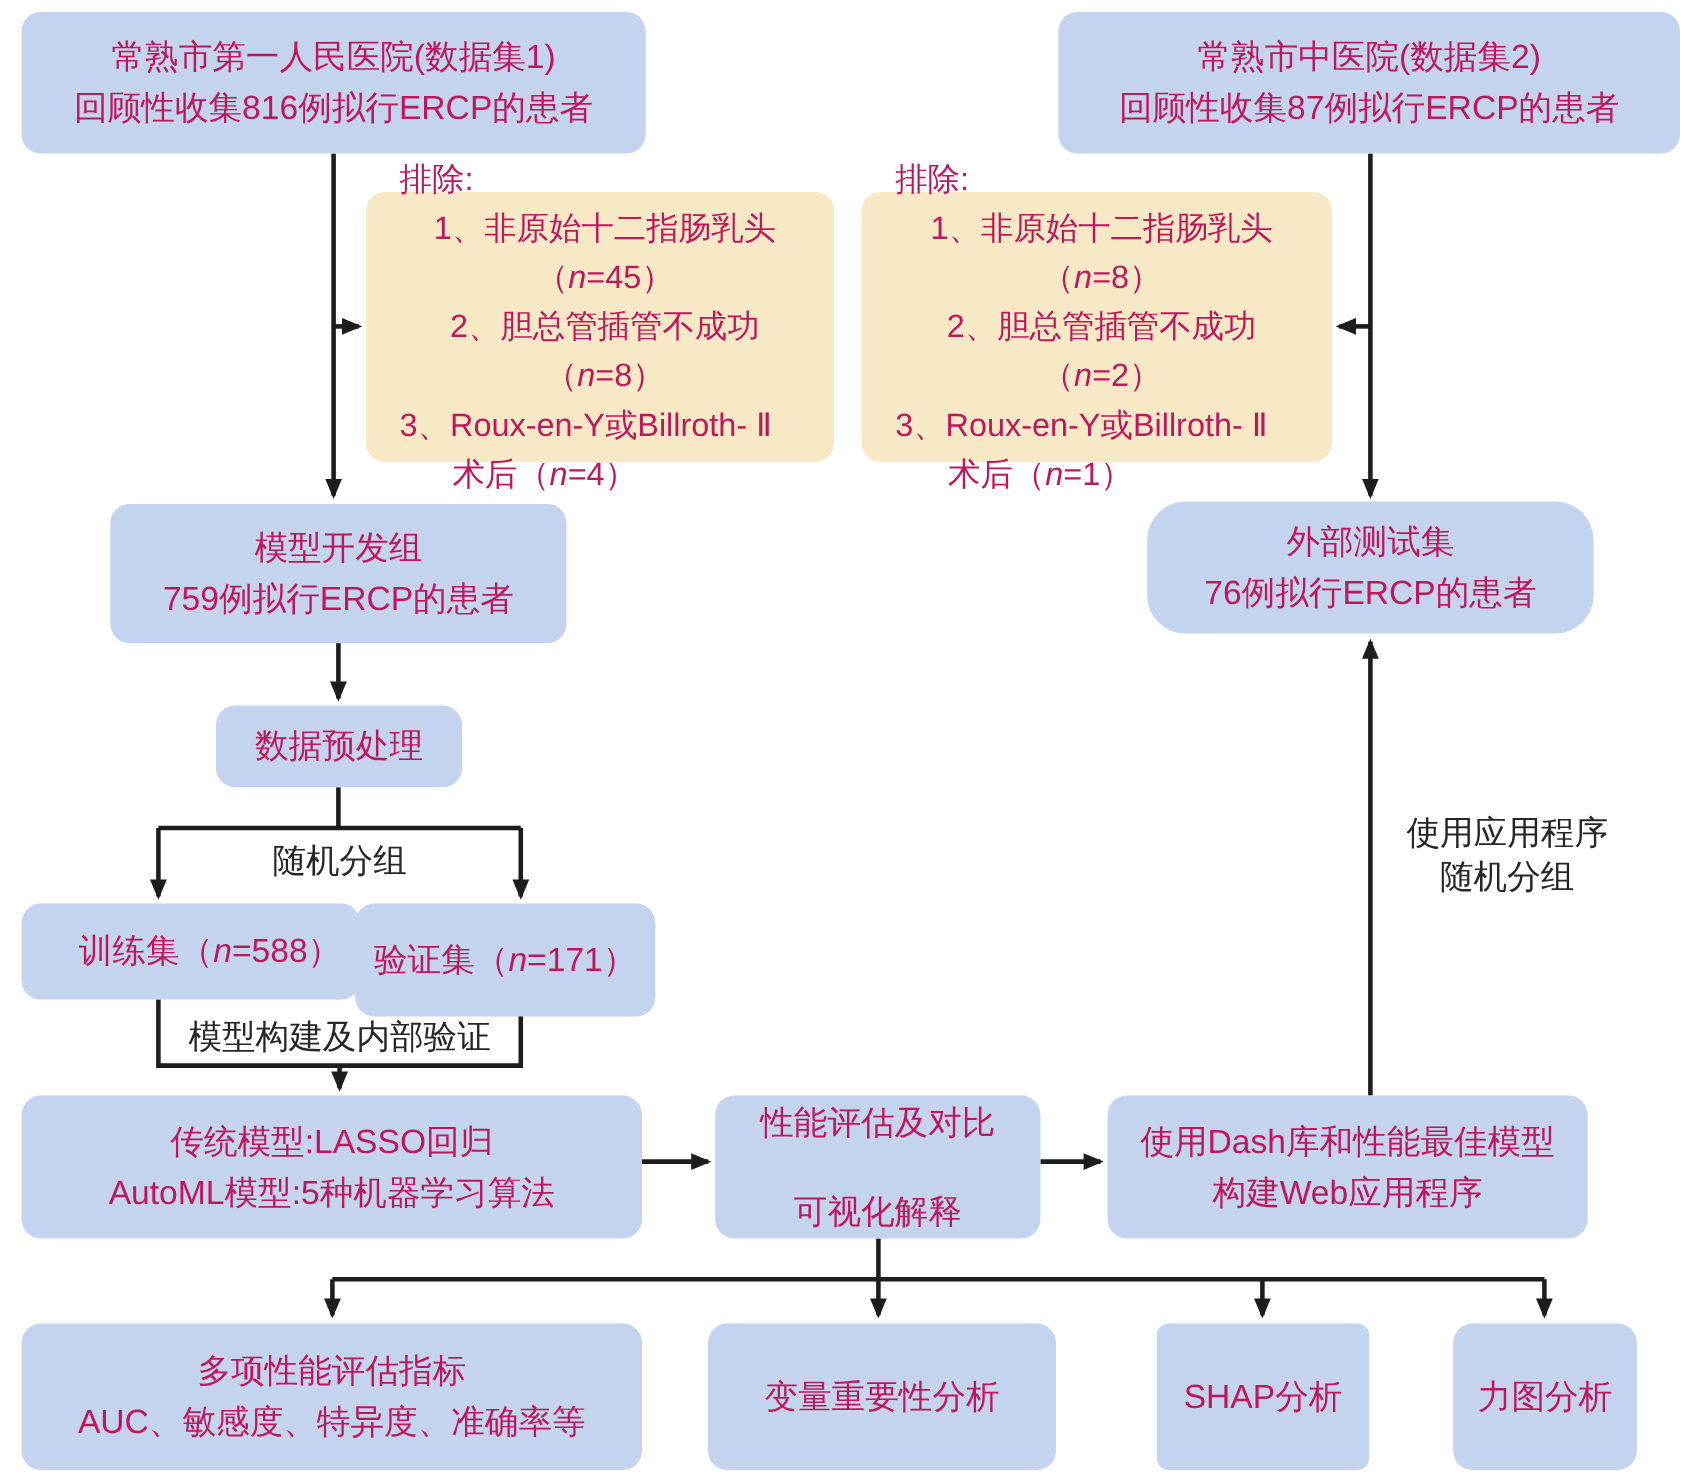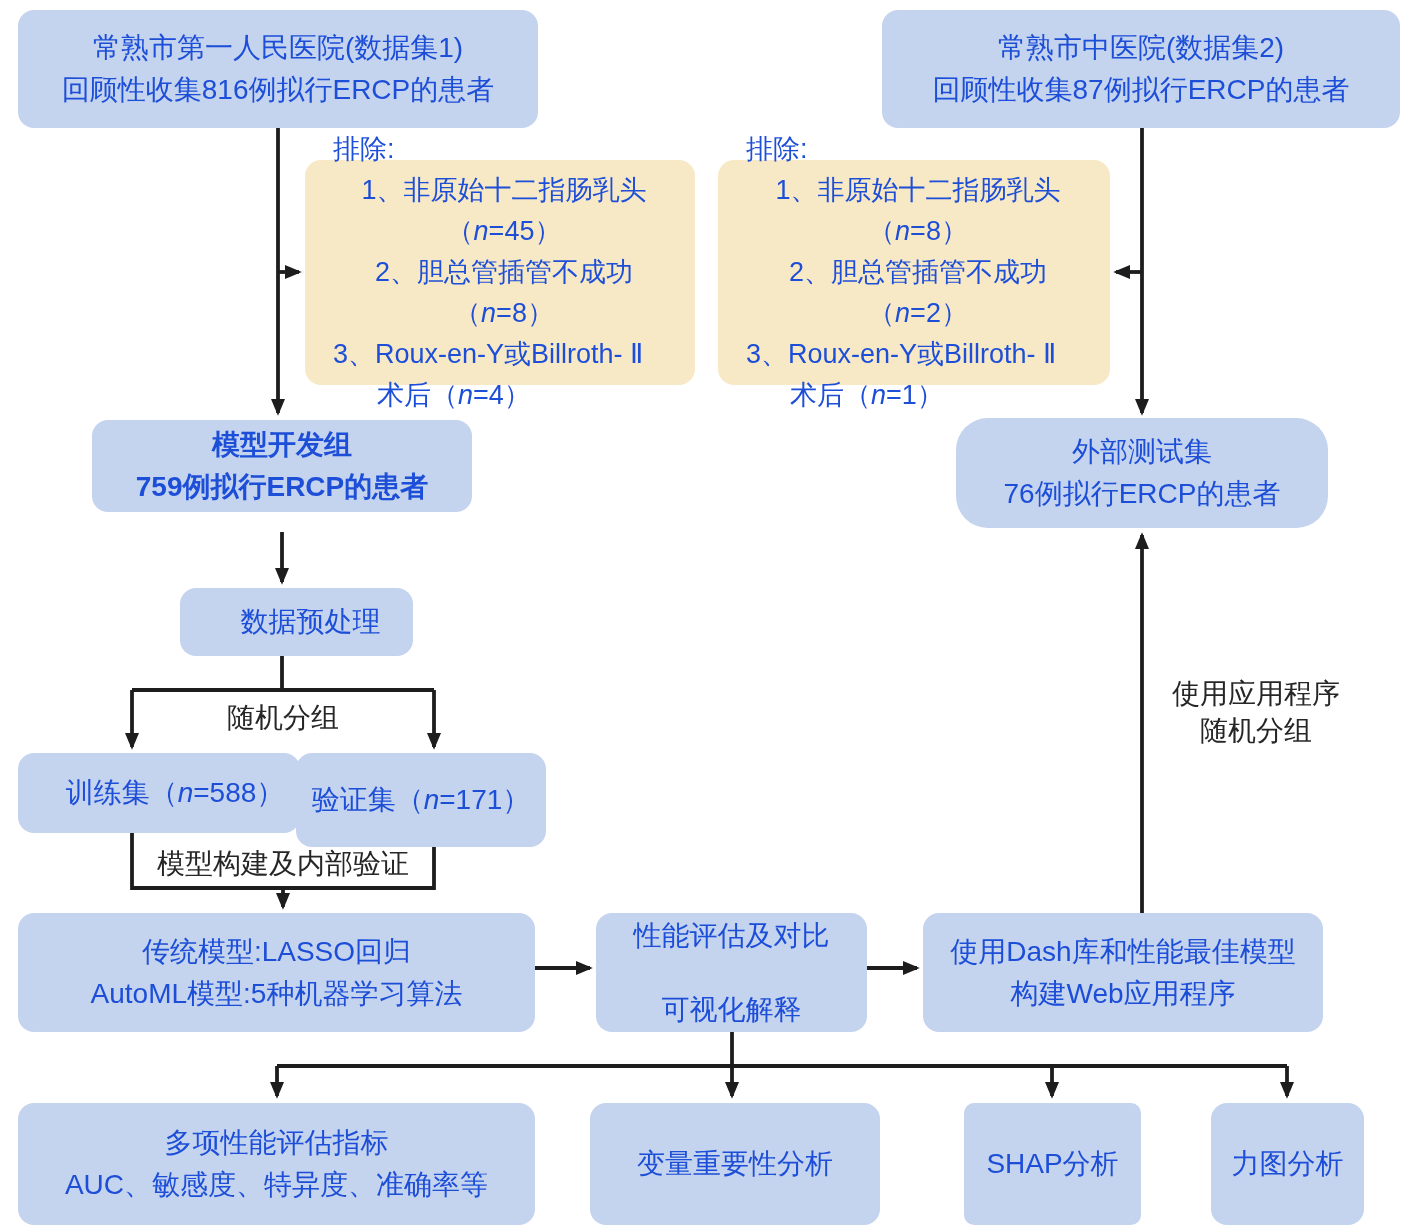--- a/index.html
+++ b/index.html
@@ -12,21 +12,21 @@
     overflow:hidden;
   }
   #wires{position:absolute;left:0;top:0;z-index:0;}
   .box{
     position:absolute;z-index:1;
     border-radius:16px;
     display:flex;flex-direction:column;
     align-items:center;justify-content:center;
     text-align:center;
     font-size:28px;line-height:1.5;
-    color:#1d4ed8;
+    color:#be185d;
   }
   .blue{background:#c4d3ee;}
   .yellow{
     background:#f8e9c6;
     align-items:flex-start;justify-content:center;
     text-align:center;
     font-size:27px;line-height:1.52;
     padding:14px 20px 14px 28px;
     box-sizing:border-box;
   }
@@ -90,31 +90,31 @@
   </div>
 
   <div class="box yellow" style="left:718px;top:160px;width:392px;height:225px;">
     <span>排除:</span>
     <span class="rt">1、非原始十二指肠乳头（<i>n</i>=8）</span>
     <span class="rt">2、胆总管插管不成功（<i>n</i>=2）</span>
     <span>3、Roux-en-Y或Billroth- Ⅱ</span>
     <span class="rt indent">术后（<i>n</i>=1）</span>
   </div>
 
-  <div class="box blue" style="left:92px;top:420px;width:380px;height:92px;font-weight:bold;">
+  <div class="box blue" style="left:92px;top:420px;width:380px;height:116px;">
     <span>模型开发组</span>
     <span>759例拟行ERCP的患者</span>
   </div>
 
   <div class="box blue" style="left:956px;top:418px;width:372px;height:110px;border-radius:32px;">
     <span>外部测试集</span>
     <span>76例拟行ERCP的患者</span>
   </div>
 
-  <div class="box blue" style="left:180px;top:588px;width:205px;height:68px;padding-left:28px;">
+  <div class="box blue" style="left:180px;top:588px;width:205px;height:68px;">
     <span>数据预处理</span>
   </div>
 
   <div class="label" style="left:173px;top:700px;width:220px;">随机分组</div>
 
   <div class="box blue" style="left:18px;top:753px;width:250px;height:80px;padding-left:32px;">
     <span class="rt">训练集（<i>n</i>=588）</span>
   </div>
 
   <div class="box blue" style="left:296px;top:753px;width:250px;height:94px;">

